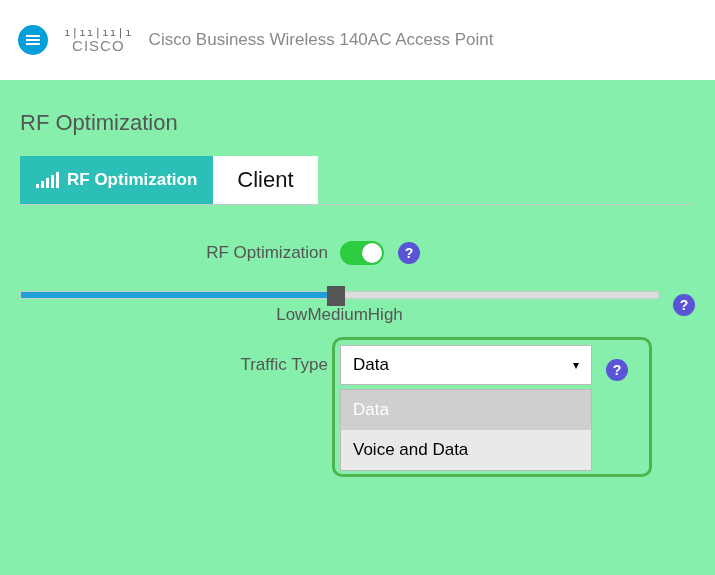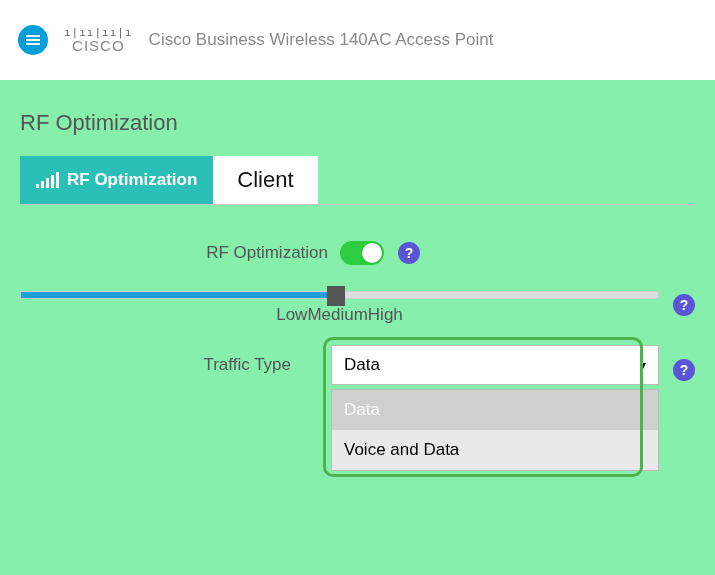--- a/index.html
+++ b/index.html
@@ -22,21 +22,21 @@
   .form-label { width:320px; text-align:right; padding-right:12px; font-size:17px; color:#555; }
   .form-ctrl { flex:1; display:flex; align-items:center; gap:14px; position:relative;}
   .toggle { width:44px; height:24px; background:#2ecc40; border-radius:12px; position:relative; cursor:pointer;}
   .toggle .knob { position:absolute; right:2px; top:2px; width:20px; height:20px; background:#fff; border-radius:50%; box-shadow:0 0 1px rgba(0,0,0,.3);}
   .help { width:22px; height:22px; border-radius:50%; background:#5a55d6; color:#fff; font-size:14px; font-weight:bold; display:flex; align-items:center; justify-content:center; cursor:pointer;}
   .slider-wrap { flex:1; position:relative; padding-top:6px;}
   .slider-track { height:8px; background:#ddd; border:1px solid #ccc; position:relative; }
   .slider-fill { position:absolute; left:0; top:0; bottom:0; width:48%; background:#1e9fd8; }
   .slider-handle { position:absolute; left:48%; top:-6px; width:18px; height:20px; background:#555;}
   .slider-ticks { display:flex; justify-content:center; font-size:17px; color:#555; margin-top:6px;}
-  .select-wrap { width:328px; position:relative; }
+  .select-wrap { width:252px; position:relative; }
   .select-box { border:1px solid #bbb; background:#fff; height:40px; display:flex; align-items:center; padding:0 12px; font-size:17px; cursor:pointer; justify-content:space-between;}
   .select-box::after { content:"▾"; font-size:12px;}
   .dropdown { position:absolute; left:0; top:44px; width:100%; border:1px solid #bbb; background:#e9e9e9; font-size:17px;}
   .dropdown .opt { padding:10px 12px; cursor:pointer;}
   .dropdown .opt.selected { background:#cfcfcf; color:#fff;}
   .highlight-box { position:absolute; border:3px solid #4db34d; border-radius:10px; pointer-events:none;}
   .signal-icon { display:inline-flex; align-items:flex-end; gap:2px; height:16px;}
   .signal-icon b { display:block; width:3px; background:#fff;}
   .signal-icon b:nth-child(1){height:4px}.signal-icon b:nth-child(2){height:7px}.signal-icon b:nth-child(3){height:10px}.signal-icon b:nth-child(4){height:13px}.signal-icon b:nth-child(5){height:16px}
 </style>
@@ -91,21 +91,21 @@
         <div class="slider-ticks">
           <span>Low</span>
           <span>Medium</span>
           <span>High</span>
         </div>
       </div>
       <div class="help">?</div>
     </div>
   </div>
 
-  <div class="form-row" style="align-items:flex-start;gap:28px;">
+  <div class="form-row" style="align-items:flex-start;">
     <div class="form-label" style="padding-top:10px;">Traffic Type</div>
     <div class="form-ctrl" style="position:relative;">
       <div class="select-wrap">
         <div class="select-box">
           <span>Data</span>
         </div>
         <div class="dropdown">
           <div class="opt selected">Data</div>
           <div class="opt">Voice and Data</div>
         </div>

